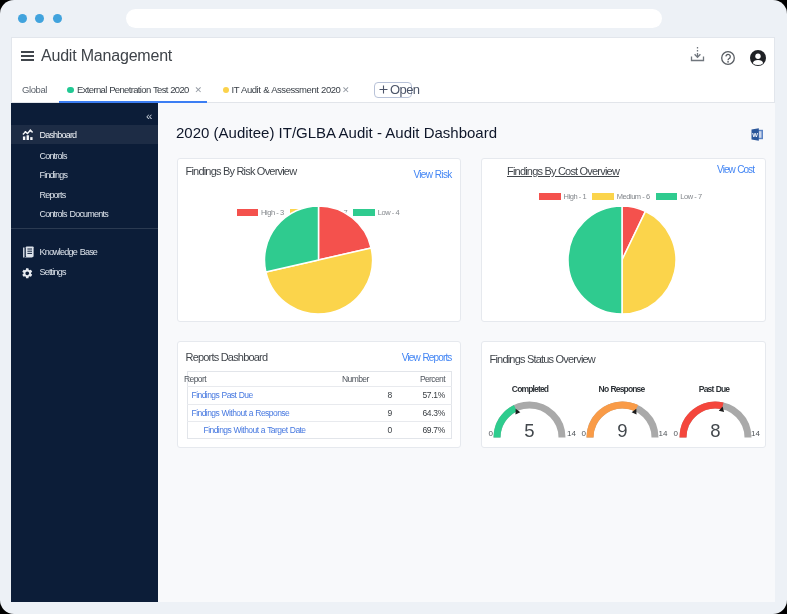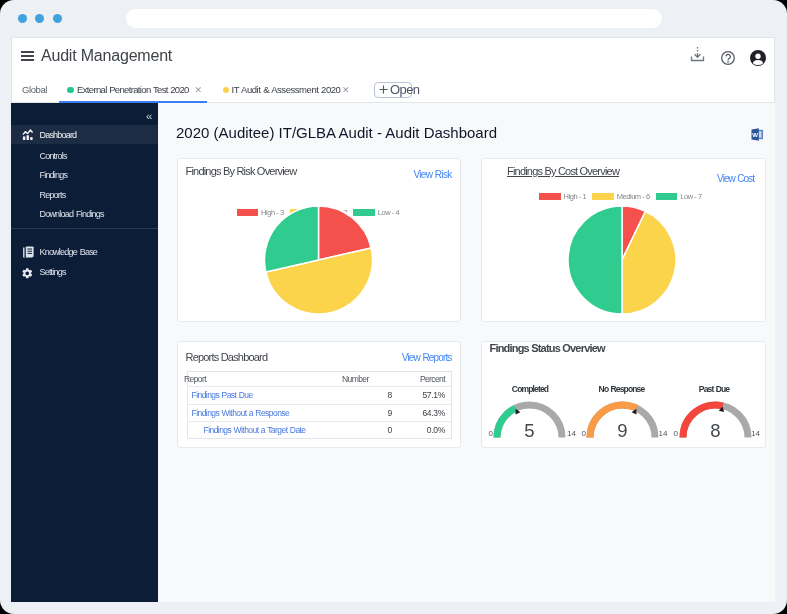--- a/index.html
+++ b/index.html
@@ -94,21 +94,21 @@
     <g fill="#f4f6f9">
           <rect x="0.8" y="8.8" width="2.8" height="4.2"></rect>
           <rect x="5.1" y="7.4" width="2.8" height="5.6"></rect>
           <rect x="9.4" y="9.6" width="2.8" height="3.4"></rect>
         </g>
   </svg>
   <div class="stext" style="top:130px; color:#f0f3f7;">Dashboard</div>
   <div class="stext" style="top:150.5px;">Controls</div>
   <div class="stext" style="top:170px;">Findings</div>
   <div class="stext" style="top:189.5px;">Reports</div>
-  <div class="stext" style="top:209px;">Download Findings</div>
+  <div class="stext" style="top:209px;">Controls Documents</div>
   <div class="sdiv"></div>
   <svg class="abs" style="left:22.5px; top:245.5px;" width="11" height="12.5" viewBox="0 0 11 12.5">
     <path d="M0.8 1.6 v10 M2.2 12.2 l7.2 0" stroke="#dde3eb" stroke-width="1.4" fill="none"></path>
     <rect x="2.8" y="0.4" width="7.8" height="10.6" rx="0.9" fill="#dde3eb"></rect>
     <g stroke="#0c1d38" stroke-width="1">
           <path d="M4.4 3 h4.6 M4.4 5.2 h4.6 M4.4 7.4 h4.6"></path>
         </g>
   </svg>
   <div class="stext" style="top:246.5px;">Knowledge Base</div>
   <svg class="abs" style="left:21px; top:266.5px;" width="12.5" height="12.5" viewBox="0 0 24 24" fill="#e6eaf0">
@@ -132,21 +132,21 @@
   <svg class="abs" style="left:177px; top:158px;" width="284" height="164" viewBox="0 0 284 164">
     <g stroke="#fff" stroke-width="1.5" stroke-linejoin="round" transform="translate(-177,-158)">
       <path d="M318.5,260 L318.50,206.00 A54,54 0 0 1 371.15,247.98 Z" fill="#f4514d"></path>
       <path d="M318.5,260 L371.15,247.98 A54,54 0 0 1 265.85,272.02 Z" fill="#fbd44b"></path>
       <path d="M318.5,260 L265.85,272.02 A54,54 0 0 1 318.50,206.00 Z" fill="#2fcb8f"></path>
     </g>
   </svg>
 
   <div class="card" style="left:481px; top:158px; width:285px; height:164px;"></div>
   <div class="ctitle" style="left:507px; top:164px;text-decoration:underline;">Findings By Cost Overview</div>
-  <div class="clink" style="left:654px; top:173px; width:100px; letter-spacing:-0.95px;">View Cost</div>
+  <div class="clink" style="left:654px; top:164px; width:100px; letter-spacing:-0.95px;">View Cost</div>
   <div class="leg" style="left:539px;"><i style="background:#f4514d;"></i><b>High - 1</b><i style="background:#fbd44b;"></i><b>Medium - 6</b><i style="background:#2fcb8f;"></i><b>Low - 7</b></div>
   <svg class="abs" style="left:481px; top:158px;" width="285" height="164" viewBox="0 0 285 164">
     <g stroke="#fff" stroke-width="1.5" stroke-linejoin="round" transform="translate(-481,-158)">
       <path d="M622,260 L622.00,206.00 A54,54 0 0 1 645.43,211.35 Z" fill="#f4514d"></path>
       <path d="M622,260 L645.43,211.35 A54,54 0 0 1 622.00,314.00 Z" fill="#fbd44b"></path>
       <path d="M622,260 L622.00,314.00 A54,54 0 0 1 622.00,206.00 Z" fill="#2fcb8f"></path>
     </g>
   </svg>
 
   <div class="card" style="left:177px; top:341px; width:284px; height:107px;"></div>
@@ -160,24 +160,24 @@
   <div class="th" style="left:342px; top:374px; width:50px; text-align:left;">Number</div>
   <div class="th" style="left:395px; top:374px; width:50px; text-align:right;">Percent</div>
   <div class="tlink" style="left:191.5px; top:390px;">Findings Past Due</div>
   <div class="tnum" style="left:342px; top:390px; width:50px;">8</div>
   <div class="tnum" style="left:395px; top:390px; width:50px;">57.1%</div>
   <div class="tlink" style="left:191.5px; top:408px;">Findings Without a Response</div>
   <div class="tnum" style="left:342px; top:408px; width:50px;">9</div>
   <div class="tnum" style="left:395px; top:408px; width:50px;">64.3%</div>
   <div class="tlink" style="left:191.5px; top:425px;margin-left:12px;">Findings Without a Target Date</div>
   <div class="tnum" style="left:342px; top:425px; width:50px;">0</div>
-  <div class="tnum" style="left:395px; top:425px; width:50px;">0.0%</div>
+  <div class="tnum" style="left:395px; top:425px; width:50px;">69.7%</div>
 
   <div class="card" style="left:481px; top:341px; width:285px; height:107px;"></div>
-  <div class="ctitle" style="left:489.5px; top:341px;font-weight:bold;">Findings Status Overview</div>
+  <div class="ctitle" style="left:489.5px; top:352px;">Findings Status Overview</div>
   <div class="glabel" style="left:480px;">Completed</div>
   <div class="glabel" style="left:571.5px;">No Response</div>
   <div class="glabel" style="left:664px;">Past Due</div>
   <svg class="abs" style="left:481px; top:341px;" width="285" height="107" viewBox="0 0 285 107">
     <g fill="none" transform="translate(-481,-341)">
       <path d="M497.0,437.5 A32.5,32.5 0 0 1 562.0,437.5" stroke="#a9a9a9" stroke-width="7"></path>
       <path d="M497.0,437.5 A32.5,32.5 0 0 1 515.40,408.22" stroke="#2ecc8e" stroke-width="7"></path>
       <g transform="translate(516.91,411.37) rotate(-25.7)">
             <path d="M0,-2.8 L2.7,2.3 L-2.7,2.3 Z" fill="#1c1c1c"></path>
           </g>

